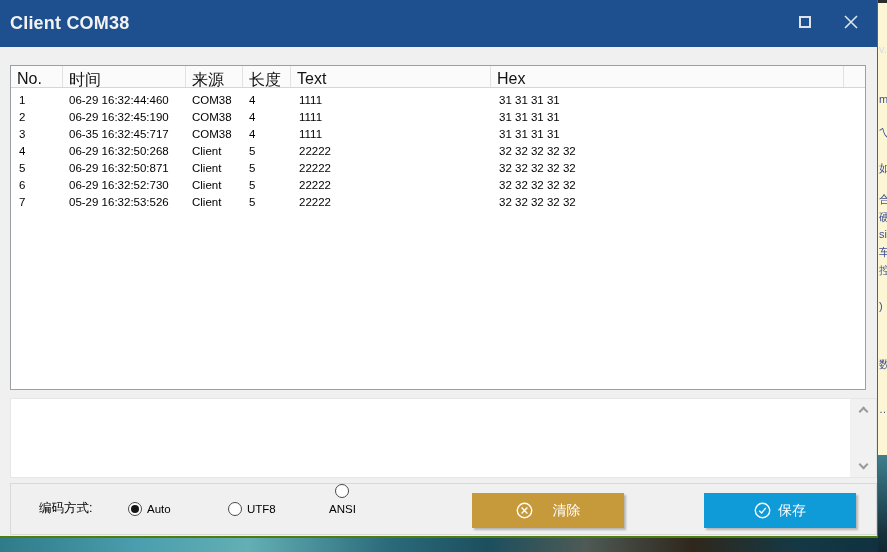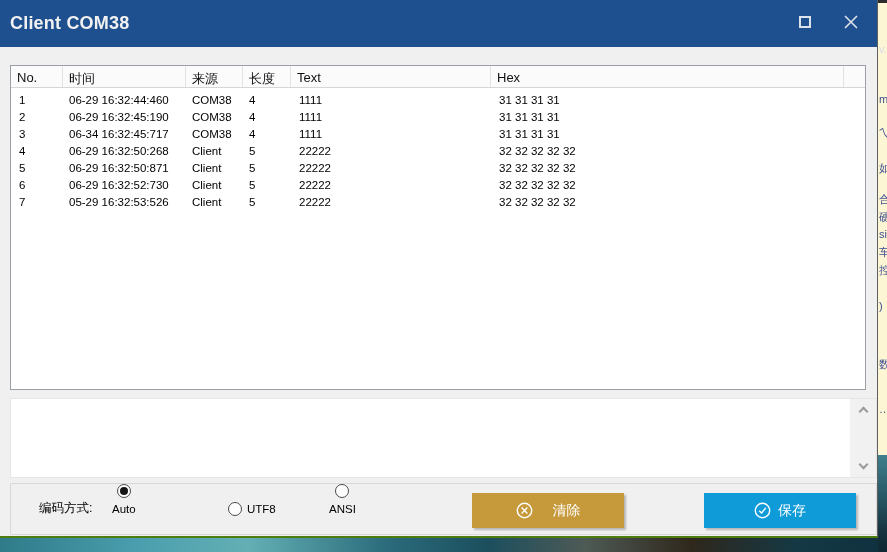--- a/index.html
+++ b/index.html
@@ -37,21 +37,21 @@
   .win-btn { position:absolute; top:6px; width:32px; height:32px; display:flex; align-items:center;
     justify-content:center; cursor:pointer; }
   .btn-max { left:789px; }
   .btn-close { left:835px; }
   .max-glyph { width:12px; height:12px; border:2px solid #dde3ec; }
 
   
   .table { position:absolute; left:10px; top:65px; width:856px; height:325px; background:#fff;
     border:1px solid #9aa0a5; }
   .thead { display:flex; height:22px; background:#fbfbfb; border-bottom:1px solid #d6d6d6; }
-  .th { padding:4px 0 0 6px; font-size:13px; color:#111; border-right:1px solid #e2e2e2;
+  .th { padding:4px 0 0 6px; font-size:16px; color:#111; border-right:1px solid #e2e2e2;
     white-space:nowrap; overflow:hidden; }
   .c0{width:52px} .c1{width:123px} .c2{width:57px} .c3{width:48px} .c4{width:200px} .c5{width:353px}
   .c6{flex:1; border-right:none;}
   .tbody { padding-top:3px; }
   .tr { display:flex; height:17px; align-items:center; }
   .td { padding-left:6px; font-size:11.5px; color:#000; white-space:nowrap; overflow:hidden; }
   .td.c0{padding-left:8px} .td.c4{padding-left:8px} .td.c5{padding-left:8px}
 
   
   .textwrap { position:absolute; left:10px; top:398px; width:867px; height:80px; background:#fff;
@@ -65,21 +65,21 @@
   .chev { width:7px; height:7px; border-left:2px solid #9a9a9a; border-top:2px solid #9a9a9a; }
   .chev.up { transform:rotate(45deg); margin-top:4px; }
   .chev.down { transform:rotate(225deg); margin-bottom:4px; }
 
   
   .panel { position:absolute; left:10px; top:483px; width:867px; height:52px; background:#f0f0f0;
     border:1px solid #d9d9d9; }
   .enc-label { position:absolute; left:28px; top:0; line-height:49px; font-size:12.5px; color:#000000; }
   .radio-item { position:absolute; top:0; height:50px; display:flex; align-items:center; gap:5px;
     cursor:pointer; }
-  .radio-0 { left:101px;flex-direction:column; } .radio-1 { left:217px; } .radio-2 { left:318px;flex-direction:column; }
+  .radio-0 { left:117px; } .radio-1 { left:217px; } .radio-2 { left:318px;flex-direction:column; }
   .radio-circle { width:14px; height:14px; border:1px solid #4a4a4a; border-radius:50%;
     background:#fff; position:relative; }
   .radio-item.selected .radio-circle::after { content:""; position:absolute; left:2px; top:2px;
     width:8px; height:8px; background:#151515; border-radius:50%; }
   .radio-label { font-size:11.5px; color:#000; }
   .btn { position:absolute; top:9px; width:152px; height:35px; display:flex; align-items:center;
     justify-content:center; gap:7px; color:#fff; font-size:14px; cursor:pointer;
     box-shadow:2px 2px 2px rgba(0,0,0,.25); }
   .btn-clear { left:461px; background:#c6993a;gap:20px; }
   .btn-save { left:661px; background:#0f9bd8;margin-left:32px; }
@@ -143,21 +143,21 @@
         <div class="tr">
           <div class="td c0">2</div>
           <div class="td c1">06-29 16:32:45:190</div>
           <div class="td c2">COM38</div>
           <div class="td c3">4</div>
           <div class="td c4">1111</div>
           <div class="td c5">31 31 31 31</div>
         </div>
         <div class="tr">
           <div class="td c0">3</div>
-          <div class="td c1">06-34 16:32:45:717</div>
+          <div class="td c1">06-35 16:32:45:717</div>
           <div class="td c2">COM38</div>
           <div class="td c3">4</div>
           <div class="td c4">1111</div>
           <div class="td c5">31 31 31 31</div>
         </div>
         <div class="tr">
           <div class="td c0">4</div>
           <div class="td c1">06-29 16:32:50:268</div>
           <div class="td c2">Client</div>
           <div class="td c3">5</div>

